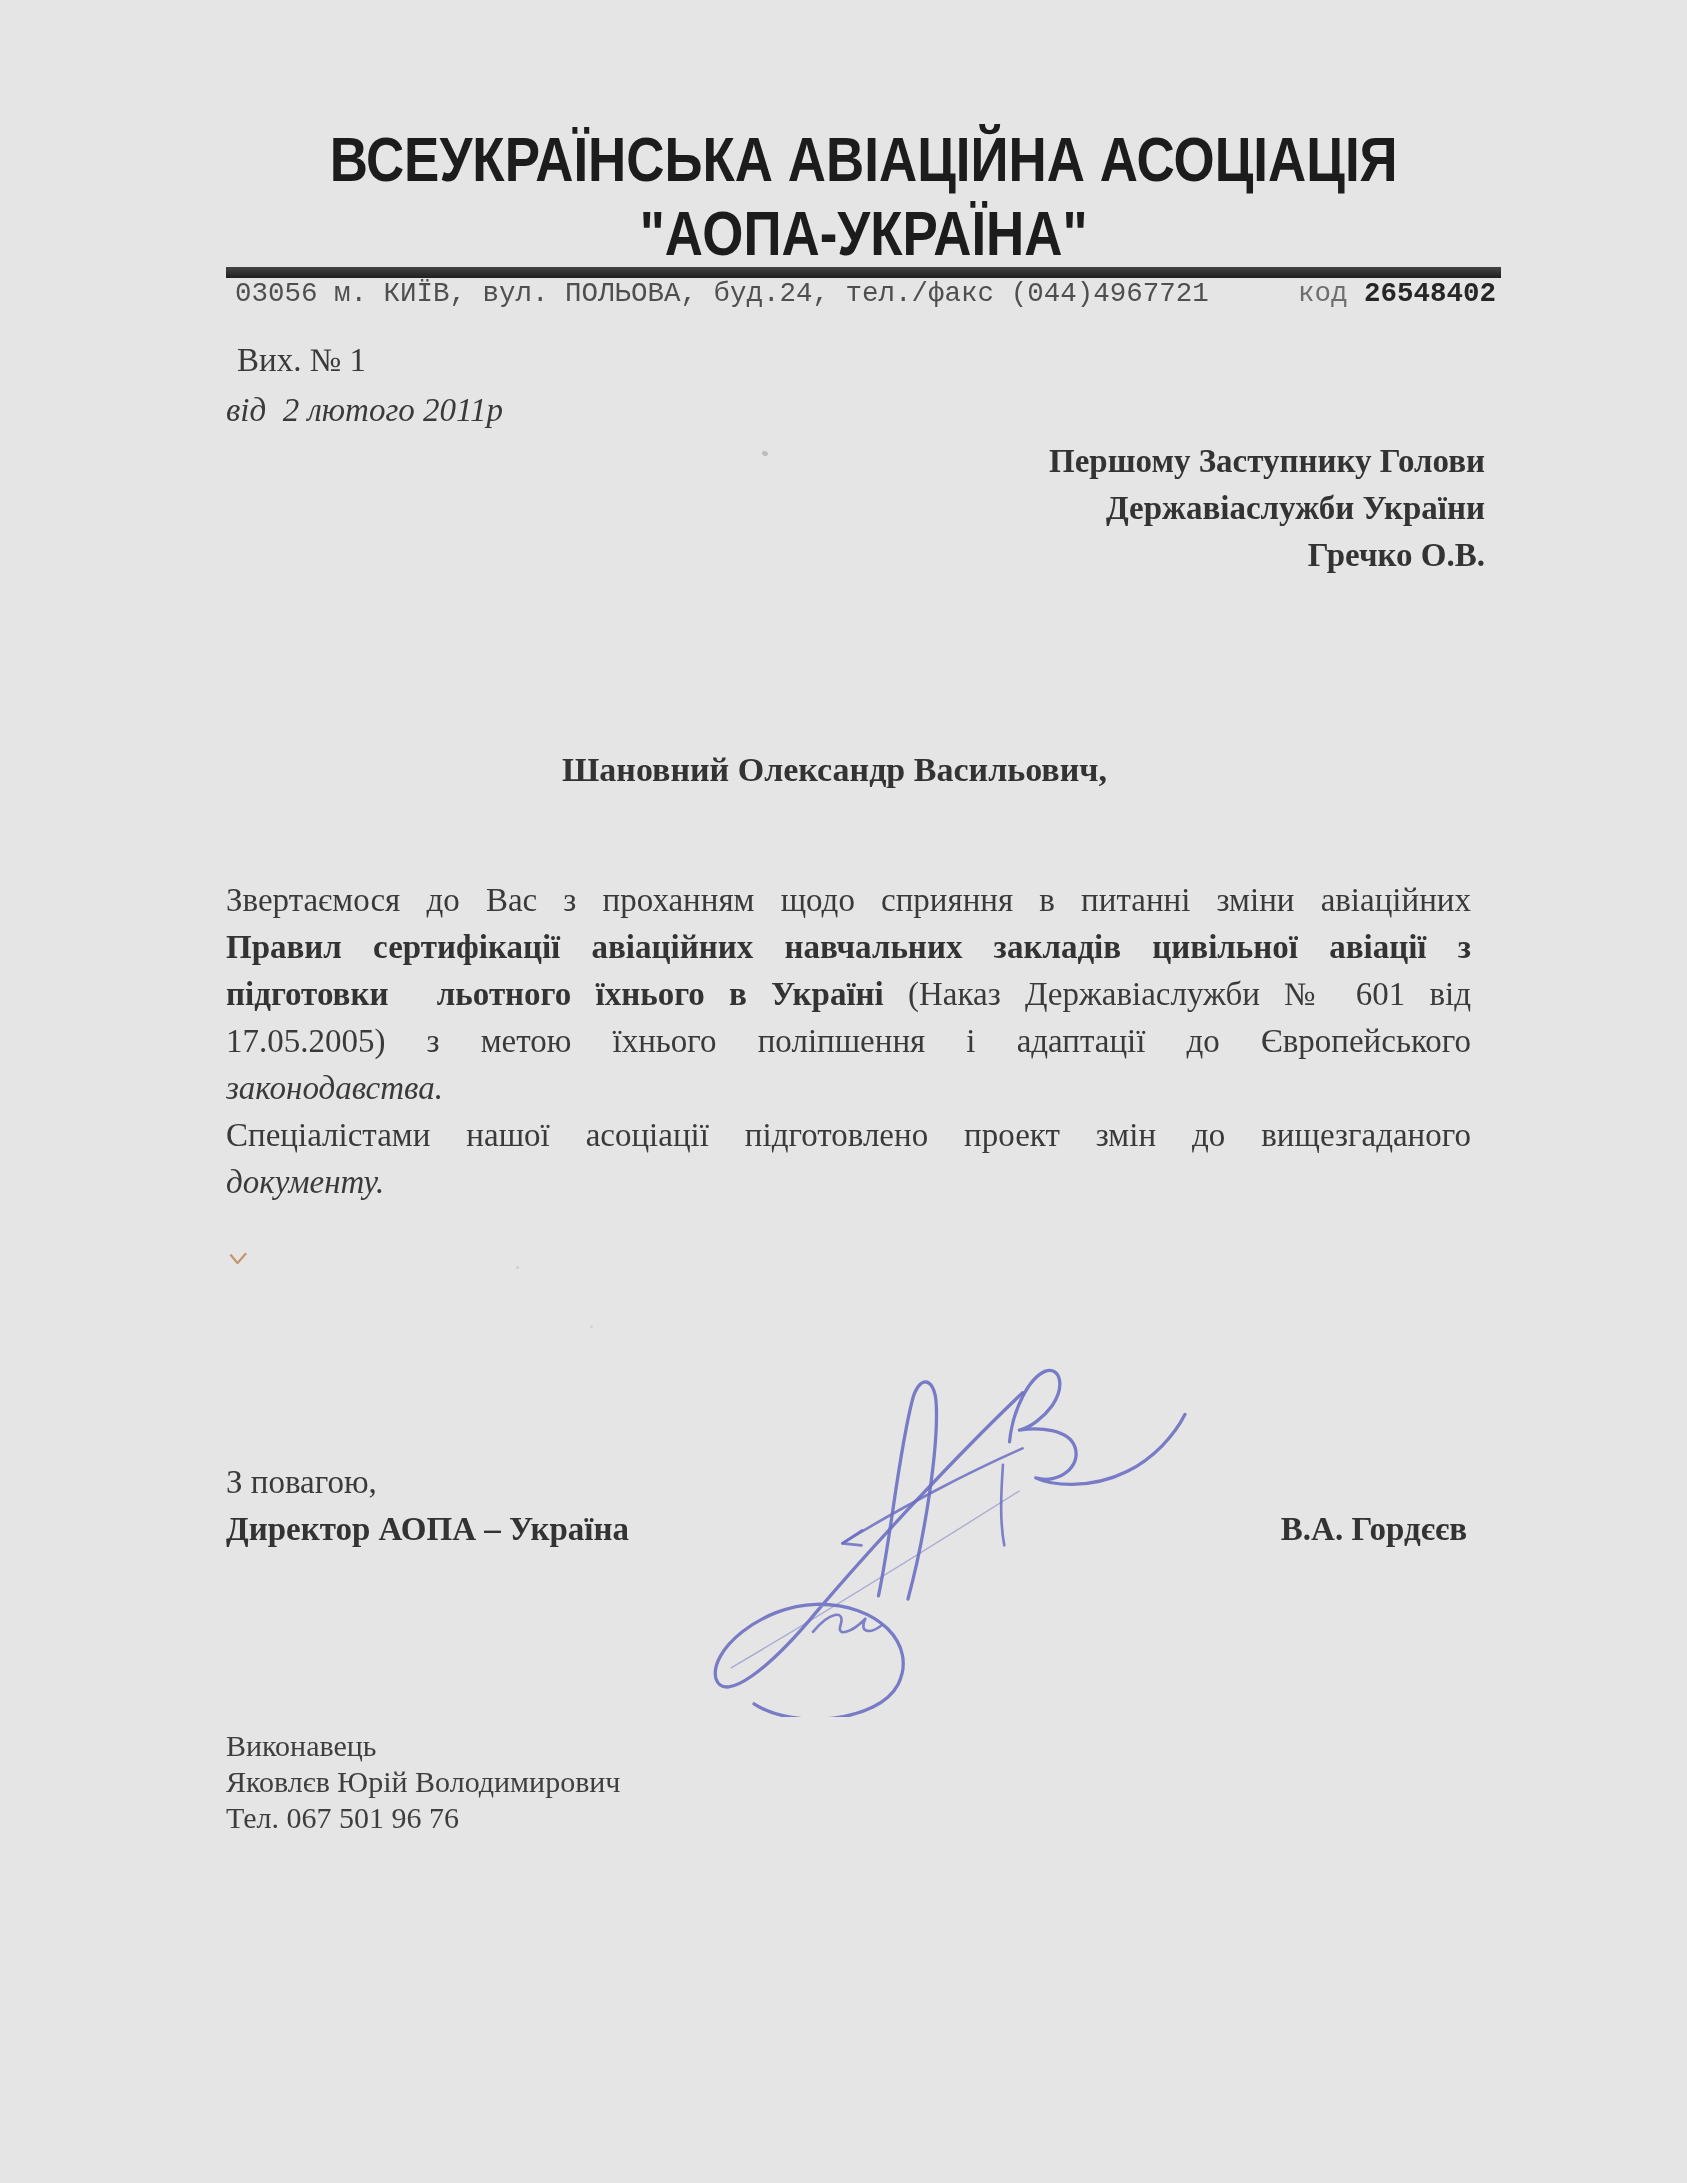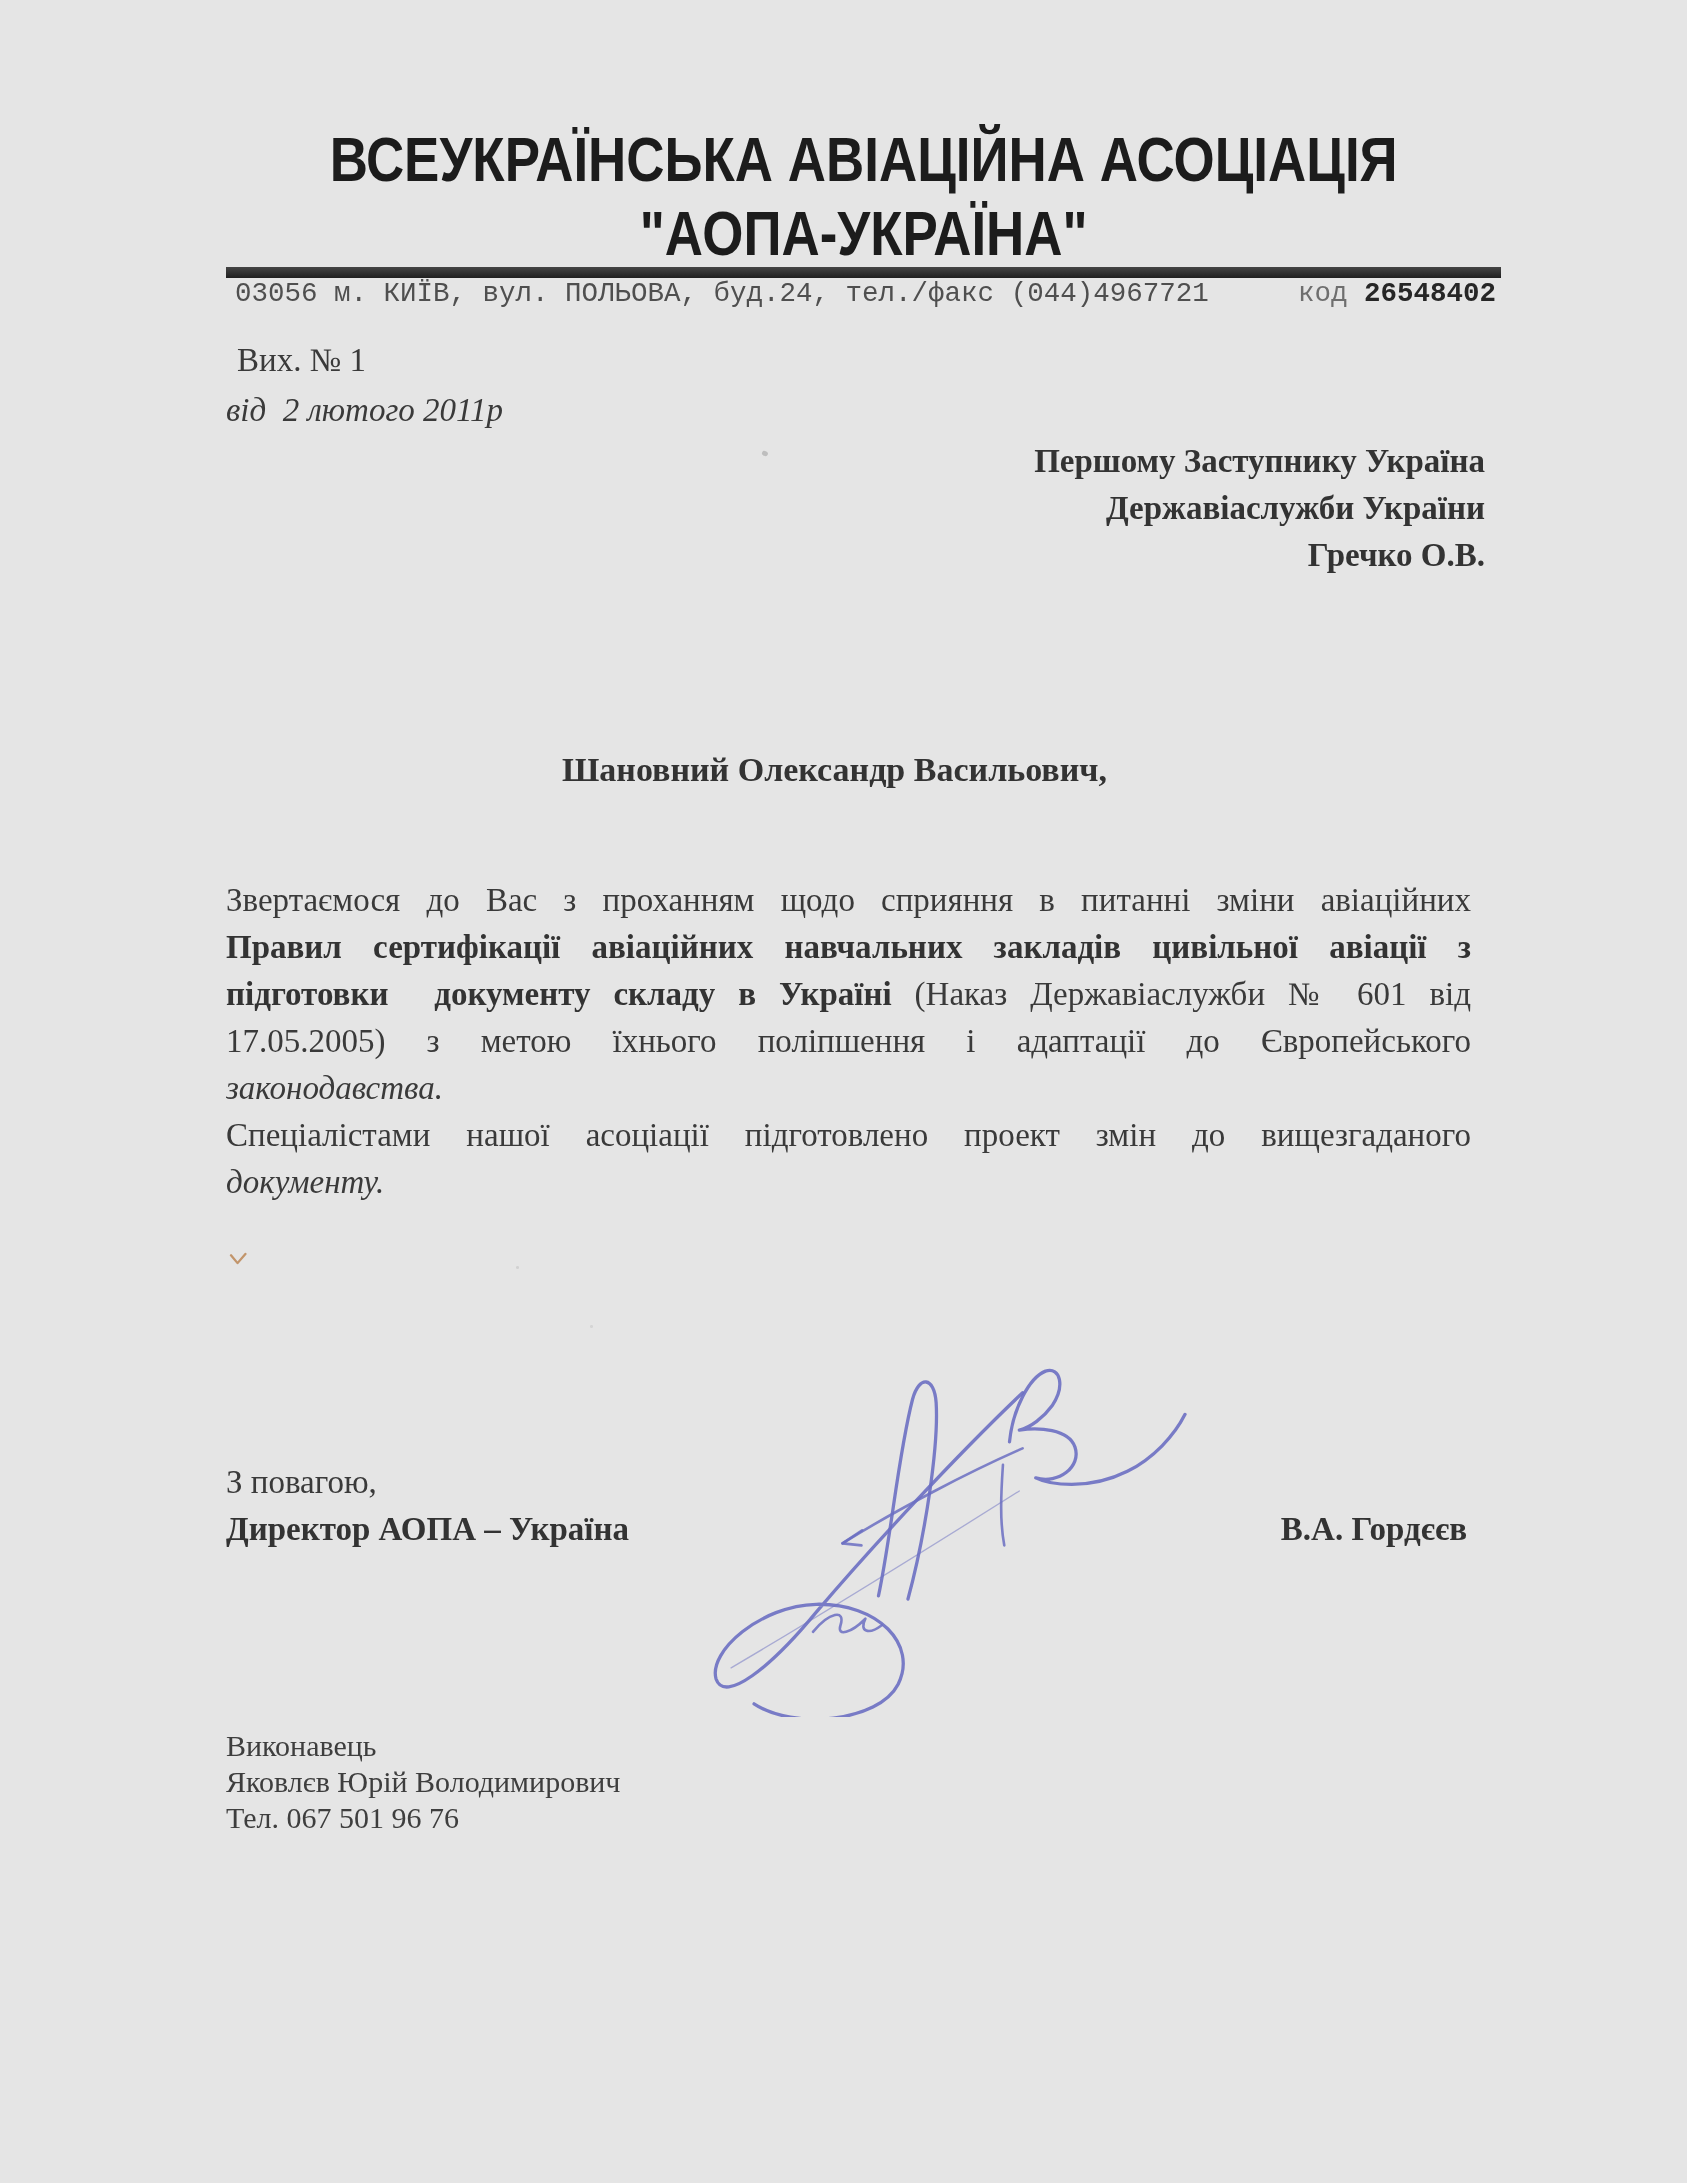--- a/index.html
+++ b/index.html
@@ -83,31 +83,31 @@
     <span class="squeeze">"АОПА-УКРАЇНА"</span>
   </div>
   <div class="header-bar"></div>
   <div class="contact-line">03056 м. КИЇВ, вул. ПОЛЬОВА, буд.24, тел./факс (044)4967721</div>
   <div class="org-code"><span class="code-label">код </span><span class="code-value">26548402</span></div>
 
   <div class="ref-number">Вих. № 1</div>
   <div class="ref-date">від  2 лютого 2011р</div>
 
   <div class="recipient">
-    <div>Першому Заступнику Україна</div>
+    <div>Першому Заступнику Голови</div>
     <div>Державіаслужби України</div>
     <div>Гречко О.В.</div>
   </div>
 
   <div class="salutation">Шановний Олександр Васильович,</div>
 
   <div class="body-block">
     <div class="bline"><span>Звертаємося до Вас з проханням щодо сприяння в питанні зміни авіаційних</span></div>
     <div class="bline"><b>Правил сертифікації авіаційних навчальних закладів цивільної авіації з</b></div>
-    <div class="bline"><b>підготовки  документу складу в Україні</b><span> (Наказ Державіаслужби № 601 від</span></div>
+    <div class="bline"><b>підготовки  льотного їхнього в Україні</b><span> (Наказ Державіаслужби № 601 від</span></div>
     <div class="bline"><span>17.05.2005) з метою їхнього поліпшення і адаптації до Європейського</span></div>
     <div class="bline left"><span>законодавства.</span></div>
     <div class="bline"><span>Спеціалістами нашої асоціації підготовлено проект змін до вищезгаданого</span></div>
     <div class="bline left"><span>документу.</span></div>
   </div>
 
   <div class="attachment"><span class="attach-mark"><svg width="18.4" height="14.4" viewBox="0 0 28 22">
           <polyline points="3,5 13,17 25,3" fill="none" stroke="#b57a42" stroke-width="3.5" stroke-linecap="round" stroke-linejoin="round" opacity="0.75"></polyline>
         </svg></span></div>
 

